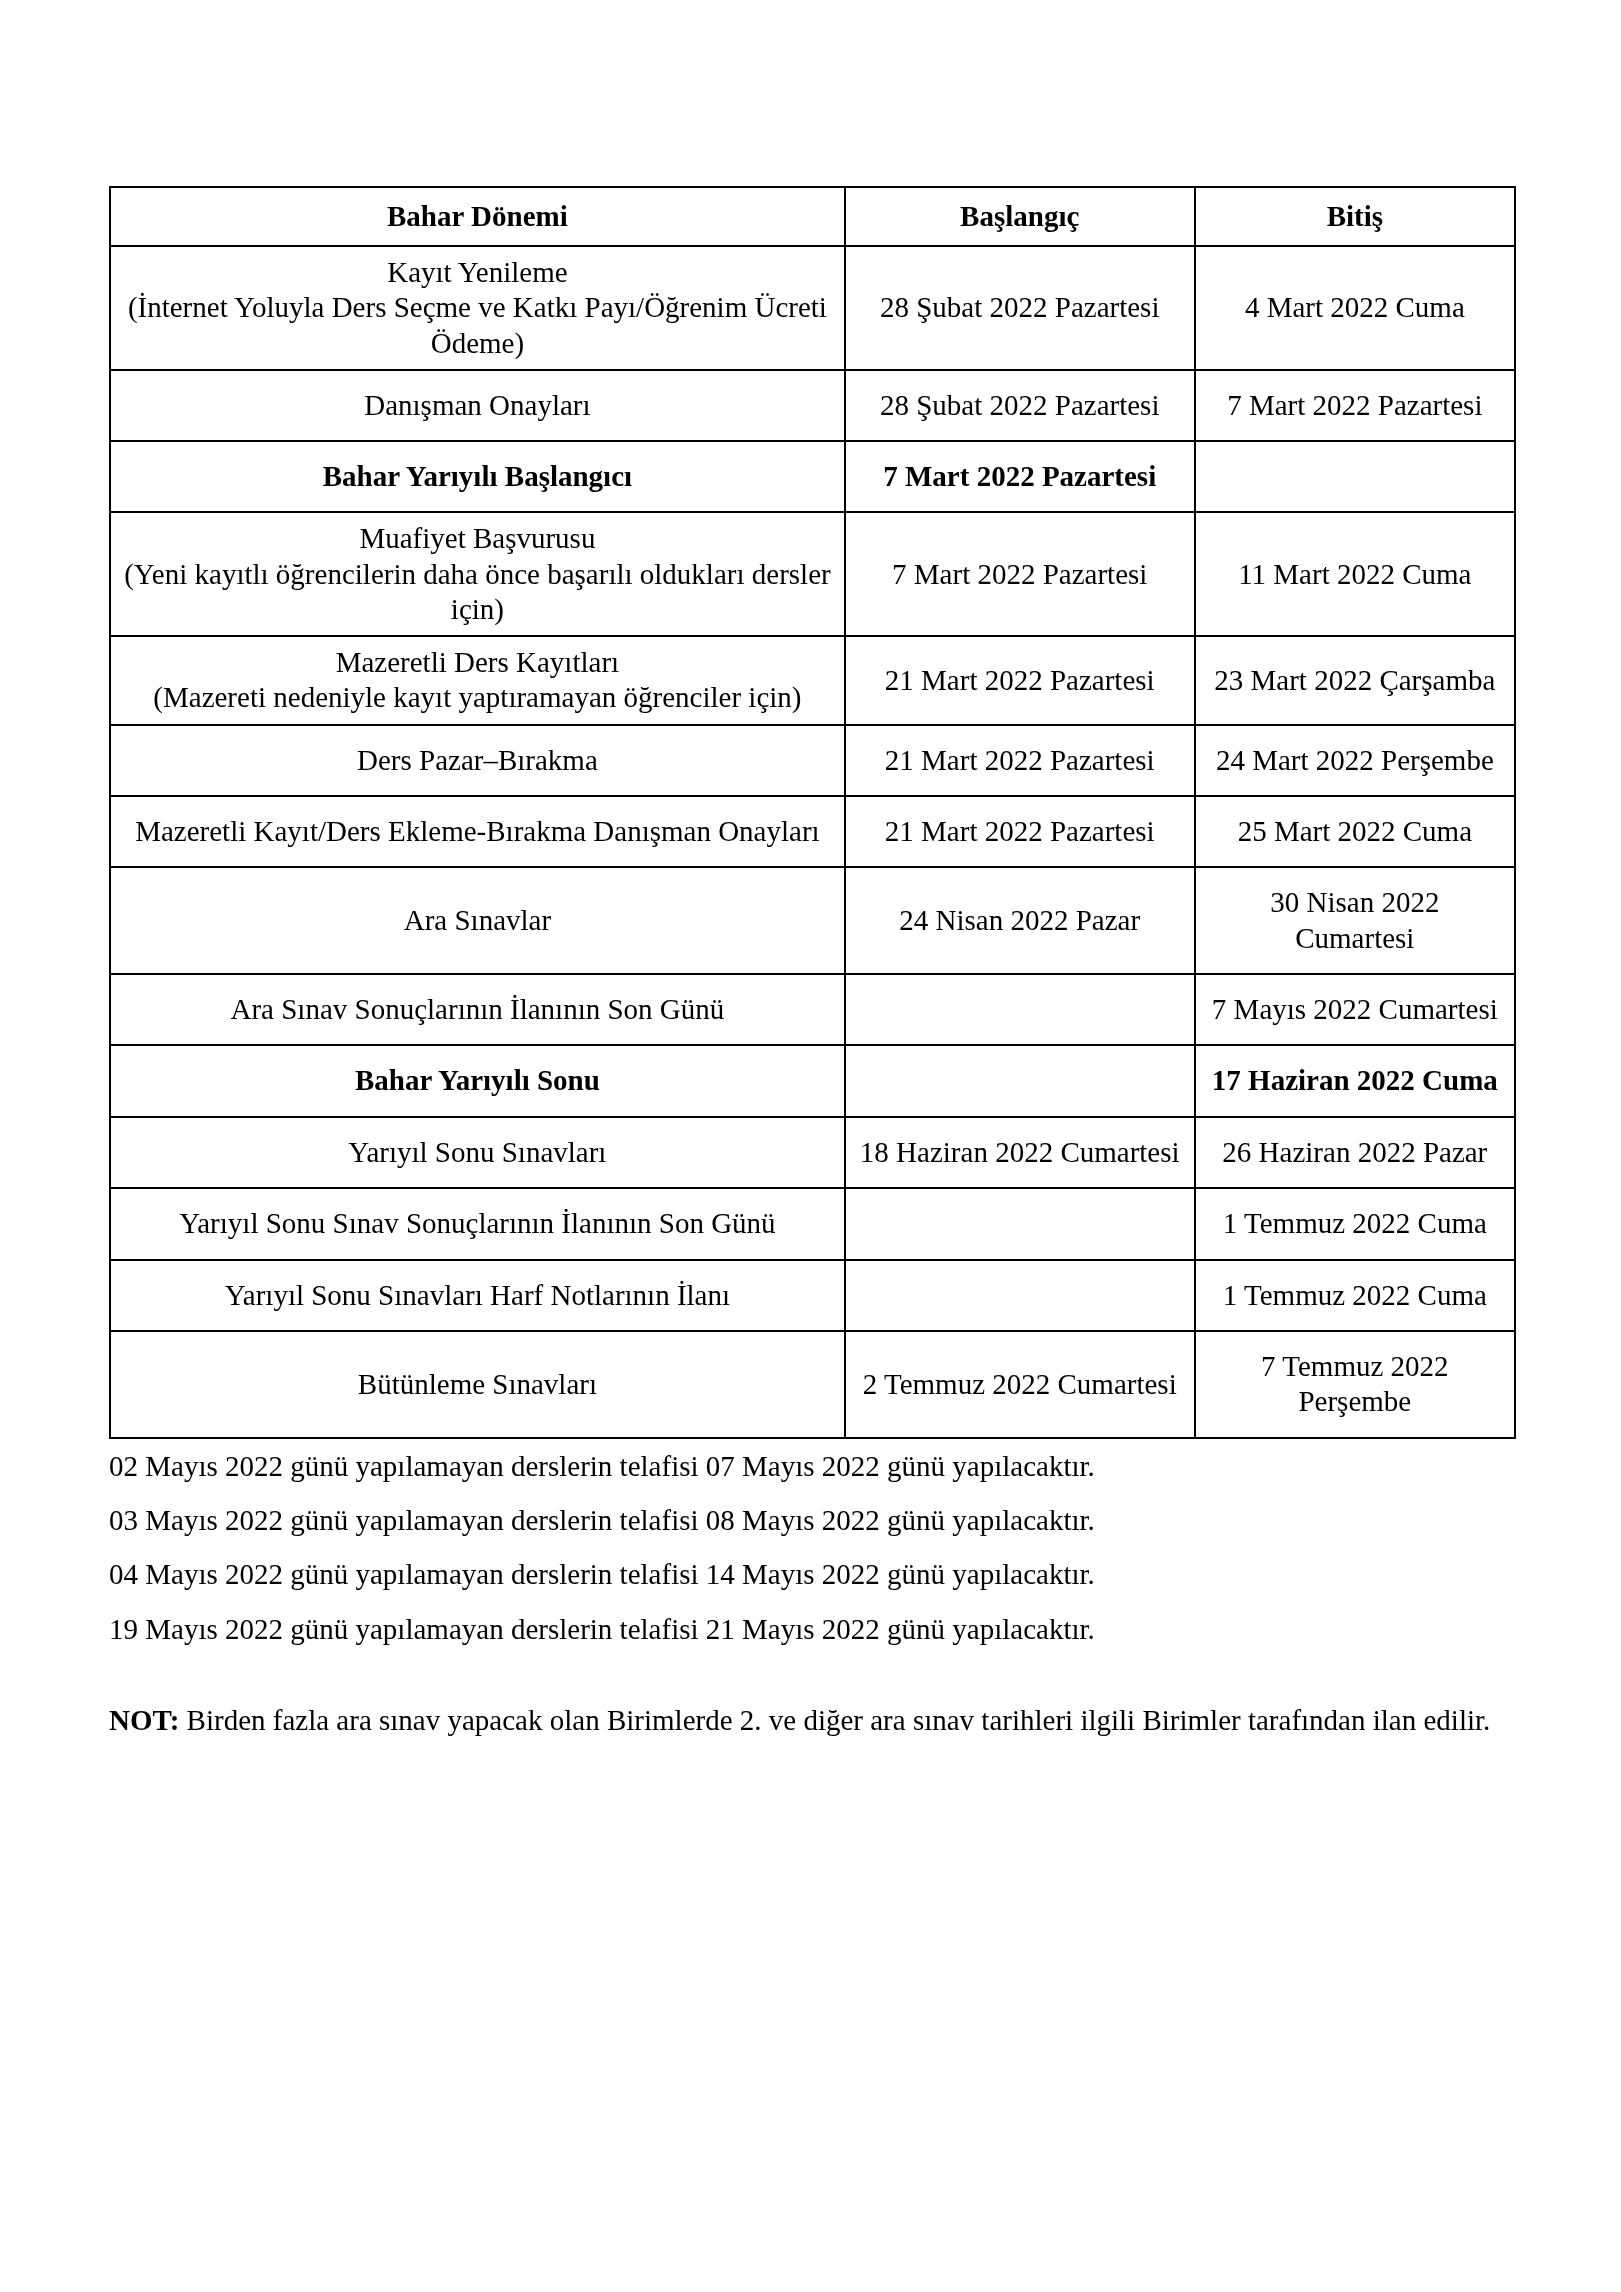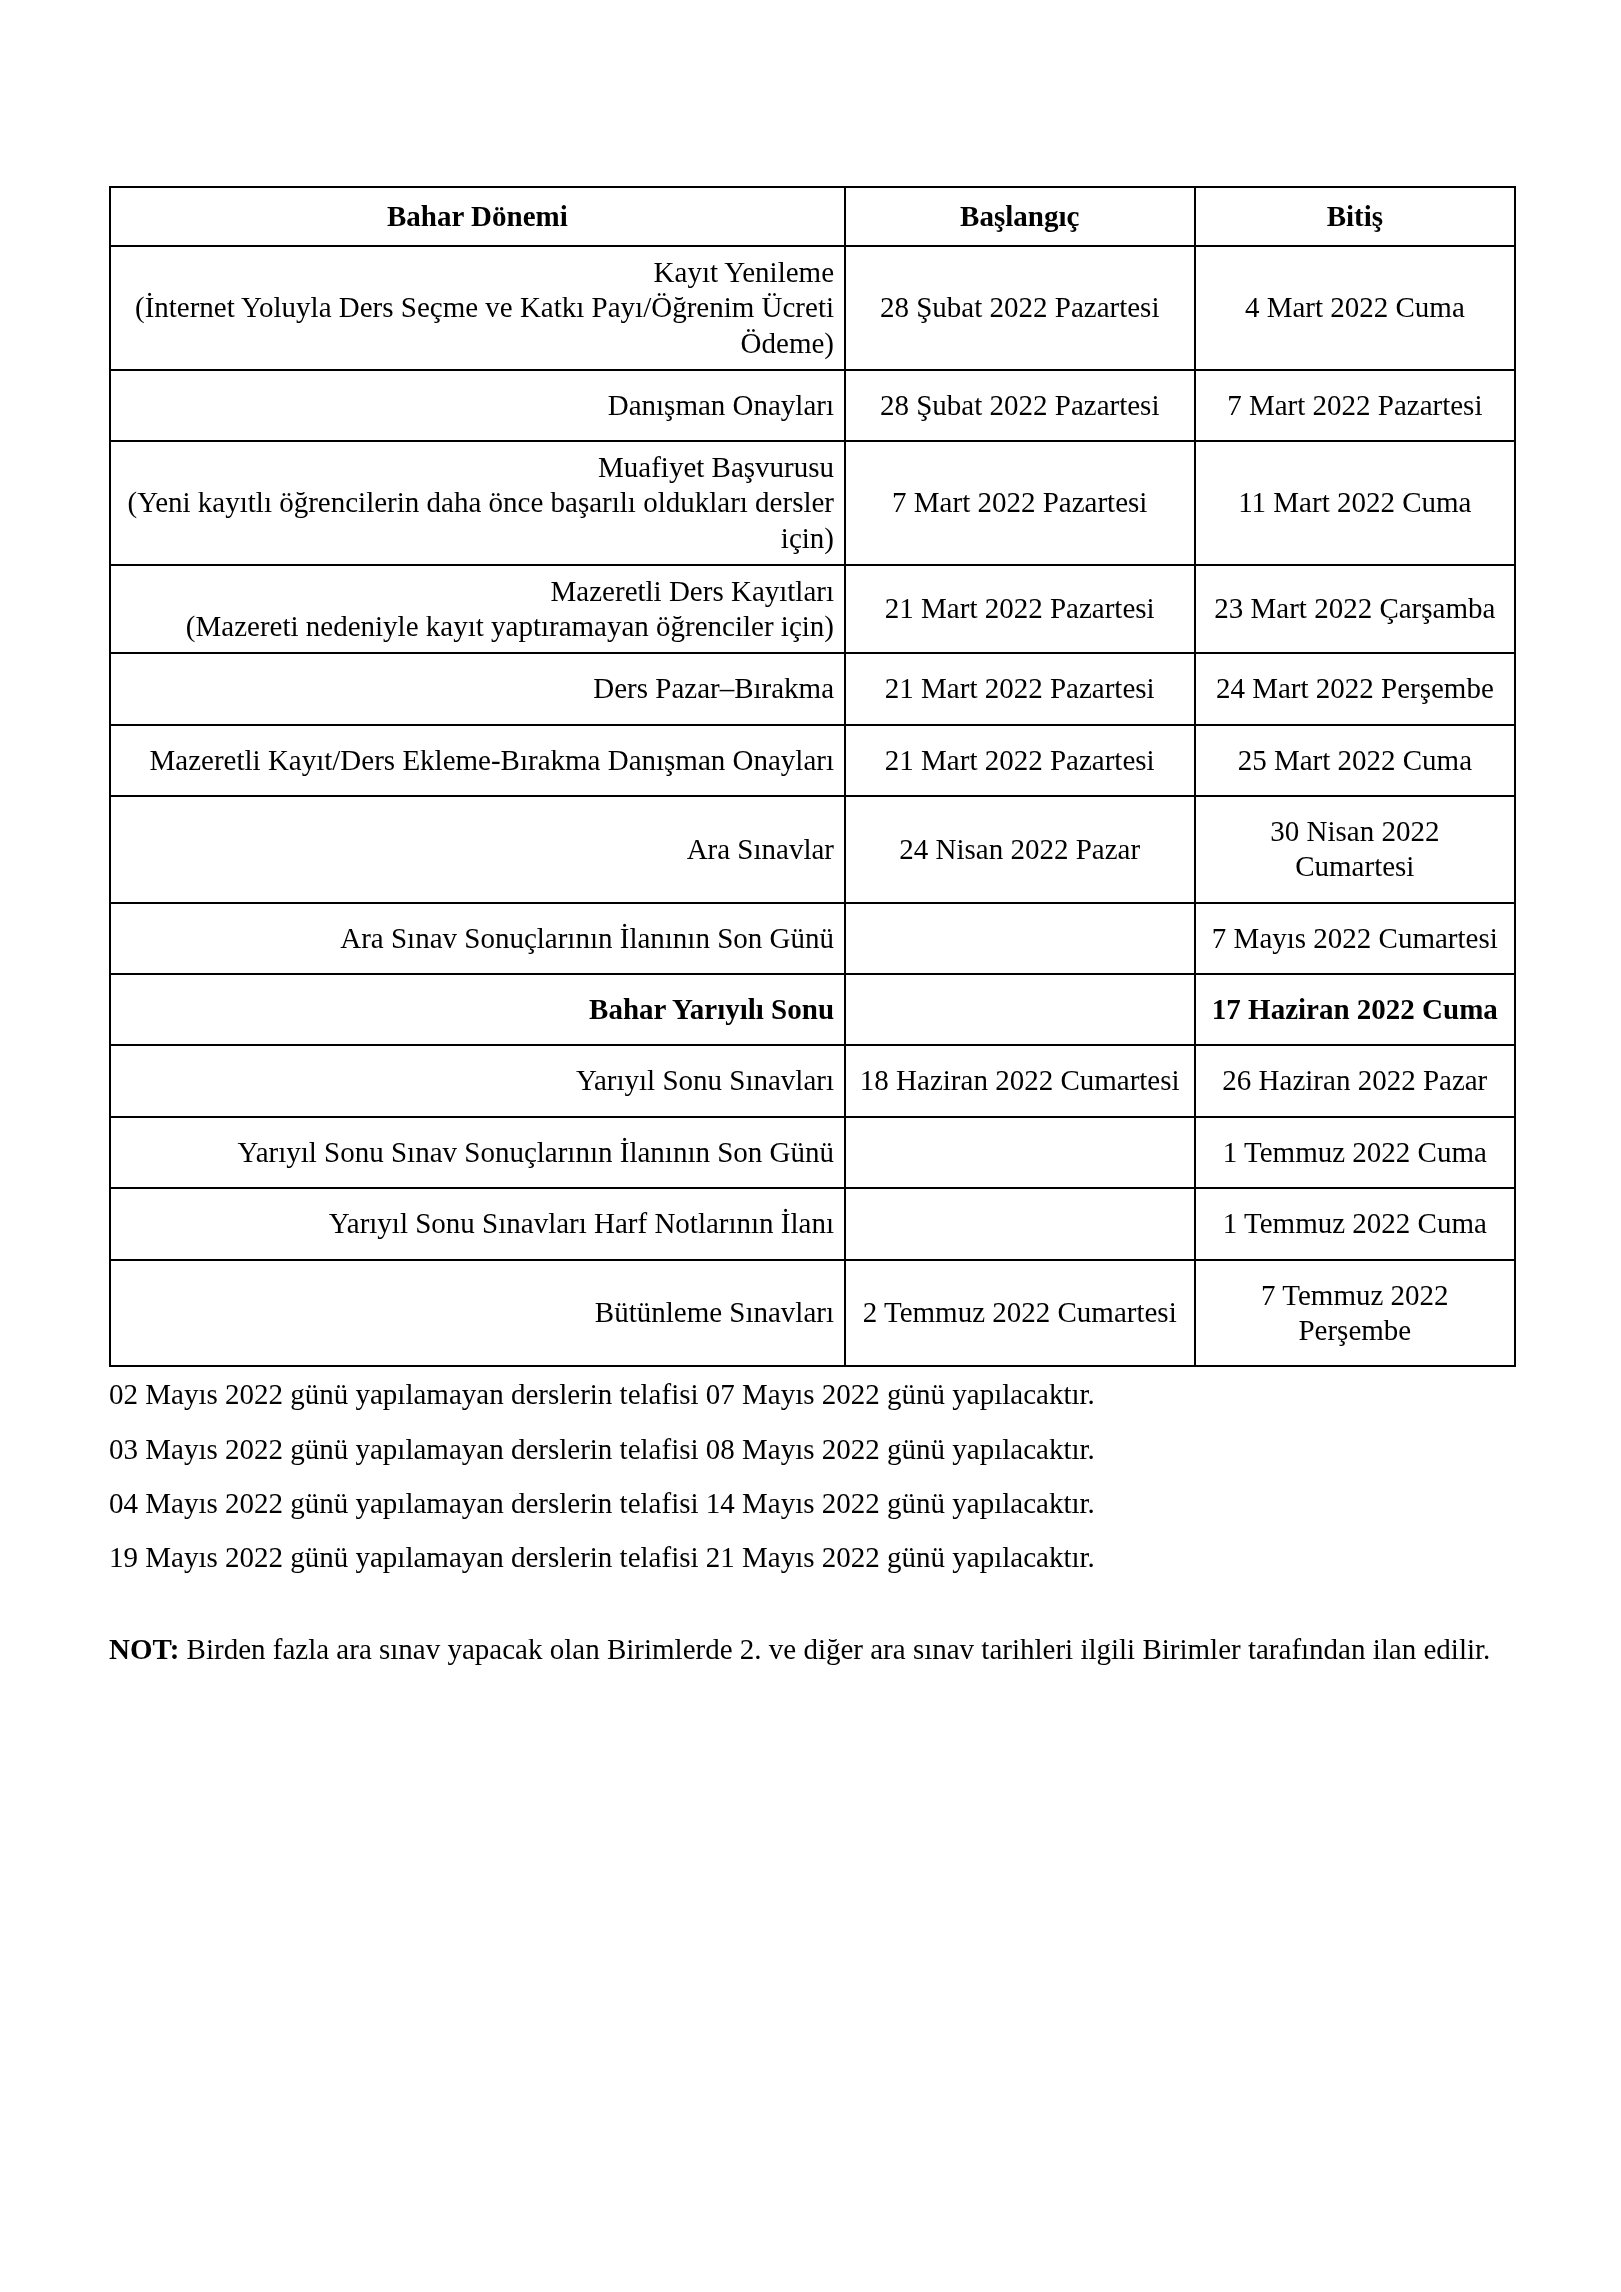--- a/index.html
+++ b/index.html
@@ -29,21 +29,21 @@
     line-height: 1.22;
     white-space: pre-line;
     overflow: hidden;
   }
   .calendar th {
     font-weight: bold;
     text-align: center;
     padding: 10.8px 3.9px;
   }
   .calendar td.label {
-    text-align: right;
+    text-align: center;
     padding: 7.8px 9.8px;
   }
   .calendar td.date {
     text-align: center;
     padding: 17px 2px;
   }
   .calendar tr.bold td { font-weight: bold; }
   .notes {
     margin-top: 9px;
     width: 100%;
@@ -78,20 +78,25 @@
       <tr>
         <td class="label">Kayıt Yenileme
 (İnternet Yoluyla Ders Seçme ve Katkı Payı/Öğrenim Ücreti Ödeme)</td>
         <td class="date">28 Şubat 2022 Pazartesi</td>
         <td class="date">4 Mart 2022 Cuma</td>
       </tr>
       <tr>
         <td class="label">Danışman Onayları</td>
         <td class="date">28 Şubat 2022 Pazartesi</td>
         <td class="date">7 Mart 2022 Pazartesi</td>
+      </tr>
+      <tr class="bold">
+        <td class="label">Bahar Yarıyılı Başlangıcı</td>
+        <td class="date">7 Mart 2022 Pazartesi</td>
+        <td class="date"></td>
       </tr>
       <tr>
         <td class="label">Muafiyet Başvurusu
 (Yeni kayıtlı öğrencilerin daha önce başarılı oldukları dersler için)</td>
         <td class="date">7 Mart 2022 Pazartesi</td>
         <td class="date">11 Mart 2022 Cuma</td>
       </tr>
       <tr>
         <td class="label">Mazeretli Ders Kayıtları
 (Mazereti nedeniyle kayıt yaptıramayan öğrenciler için)</td>

